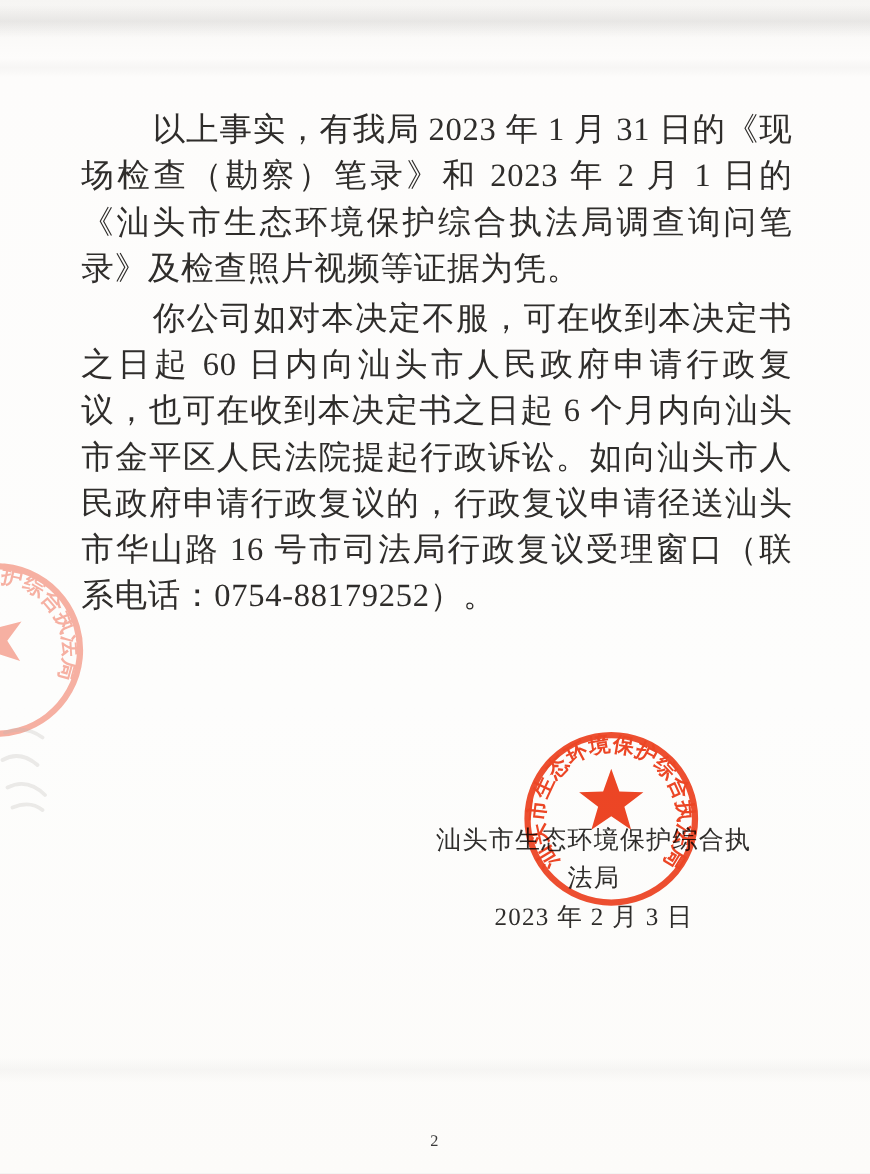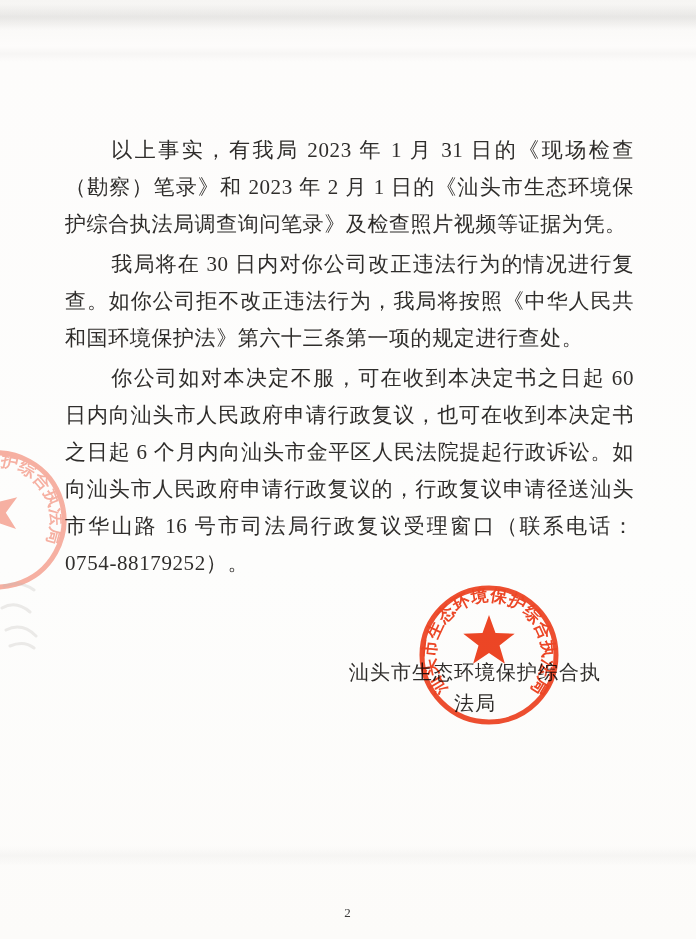--- a/index.html
+++ b/index.html
@@ -11,23 +11,22 @@
     background:linear-gradient(180deg,#f6f5f3 0%,#fdfcfb 5%,#fdfdfc 60%,#fcfbf9 100%);
     font-family:"Liberation Serif","DejaVu Serif",serif;
     color:#2f2d2b;
   }
   .streak{position:absolute;left:0;right:0;pointer-events:none;}
   .streak.s1{top:4px;height:26px;background:linear-gradient(180deg,rgba(110,108,105,0) 0%,rgba(110,108,105,0.12) 50%,rgba(110,108,105,0) 100%);}
   .streak.s2{top:46px;height:16px;background:linear-gradient(180deg,rgba(130,128,125,0) 0%,rgba(130,128,125,0.05) 50%,rgba(130,128,125,0) 100%);}
   .streak.s3{top:846px;height:20px;background:linear-gradient(180deg,rgba(130,128,125,0) 0%,rgba(130,128,125,0.05) 50%,rgba(130,128,125,0) 100%);}
   .content{
     position:absolute;top:85px;left:65px;width:569px;
-    font-size:21px;line-height:37px;letter-spacing:0.6px;
+    font-size:26px;line-height:37px;letter-spacing:0.6px;
     text-align:justify;
-    margin-top:47px;
   }
   .content p{margin:0 0 3px 0;text-indent:2.2em;}
   .sign{
     position:absolute;top:657px;left:340px;width:270px;
     text-align:center;font-size:20px;line-height:31px;letter-spacing:1px;
   }
   .seal{position:absolute;mix-blend-mode:multiply;pointer-events:none;}
   .seal.main{left:404px;top:570px;}
   .seal.left{left:-88px;top:435px;opacity:0.42;transform:rotate(-16deg);}
   .seal text{font-family:"Liberation Serif","DejaVu Serif",serif;font-weight:bold;}
@@ -41,26 +40,26 @@
 <body>
 
 <div class="page">
 
   <div class="streak s1"></div>
   <div class="streak s2"></div>
   <div class="streak s3"></div>
 
   <div class="content">
     <p>以上事实，有我局 2023 年 1 月 31 日的《现场检查（勘察）笔录》和 2023 年 2 月 1 日的《汕头市生态环境保护综合执法局调查询问笔录》及检查照片视频等证据为凭。</p>
-    <p>我局将在 30 日内对你公司改正违法行为的情况进行复查。如你公司拒不改正违法行为，我局将按照《中华人民共和国环境保护法》第六十三条第一项的规定进行查处。</p>
     <p>你公司如对本决定不服，可在收到本决定书之日起 60 日内向汕头市人民政府申请行政复议，也可在收到本决定书之日起 6 个月内向汕头市金平区人民法院提起行政诉讼。如向汕头市人民政府申请行政复议的，行政复议申请径送汕头市华山路 16 号市司法局行政复议受理窗口（联系电话：0754-88179252）。</p>
   </div>
 
   <div class="sign">
     <div>汕头市生态环境保护综合执法局</div>
+    <div>2023 年 2 月 3 日</div>
   </div>
 
   <svg class="seal left" width="170" height="170" viewBox="0 0 170 170">
     <defs>
       <path id="arcL" d="M 43.6 119.7 A 54 54 0 1 1 126.4 119.7" fill="none"></path>
     </defs>
     <circle cx="85" cy="85" r="67" fill="none" stroke="#ee4625" stroke-width="5"></circle>
     <polygon points="85,48 91.5,66.1 110.7,66.7 95.5,78.4 100.9,96.8 85,86 69.1,96.8 74.5,78.4 59.3,66.7 78.5,66.1" fill="#ee4625" transform="translate(0,2)"></polygon>
     <text font-size="17" fill="#ee4625" lengthAdjust="spacingAndGlyphs">
       <textPath href="#arcL" startOffset="0" textLength="245">汕头市生态环境保护综合执法局</textPath>

